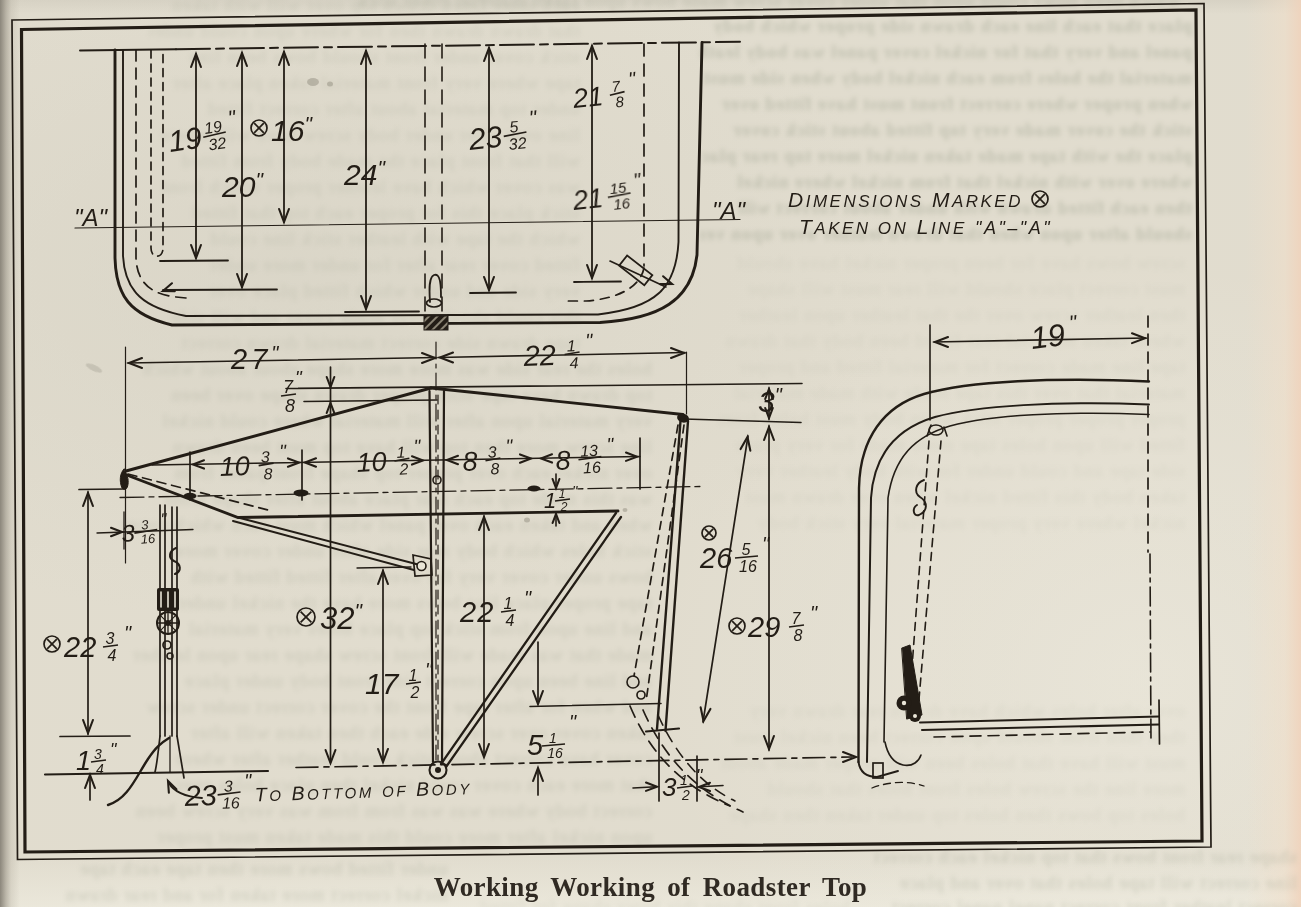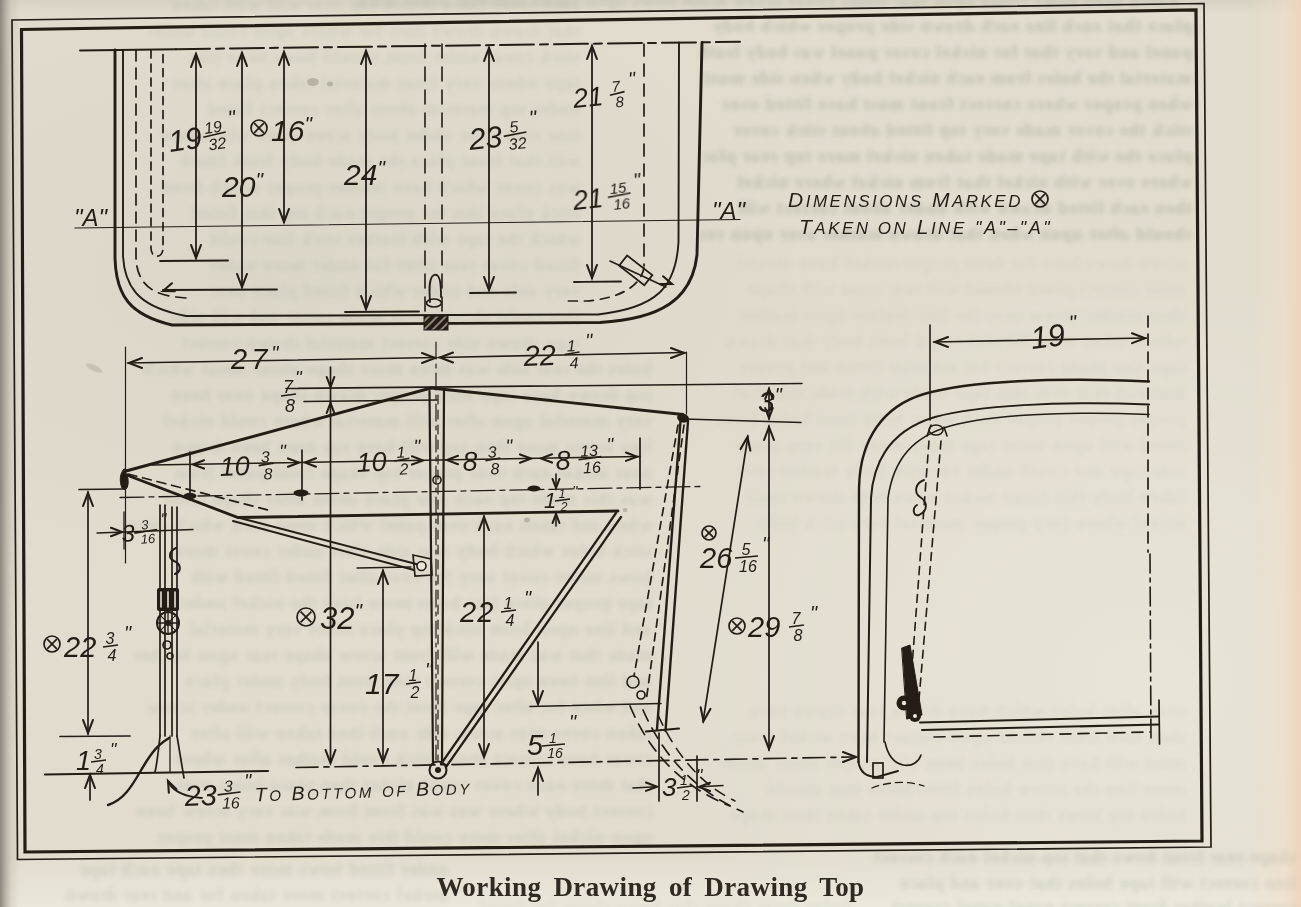--- a/index.html
+++ b/index.html
@@ -644,13 +644,13 @@
         <g transform="translate(44,-10) rotate(0)" font-size="16px">
           <text x="0" y="-3" text-anchor="middle">3</text>
           <text x="2" y="14" text-anchor="middle">16</text>
           <line x1="-11" y1="0" x2="12" y2="-2" stroke="#231d16" stroke-width="1.6"></line>
         </g>
         <text x="60" y="-16" font-size="20px">"</text>
         <text x="70" y="-2" font-size="19.5px" letter-spacing="2.6">T<tspan font-size="15px">O</tspan>  B<tspan font-size="15px">OTTOM</tspan>  <tspan font-size="15px">OF</tspan>  B<tspan font-size="15px">ODY</tspan></text>
       </g>
 </g>
 </svg>
-<div id="cap">Working Drawing of Drawing Top</div>
+<div id="cap">Working Working of Roadster Top</div>
 
 </body></html>

